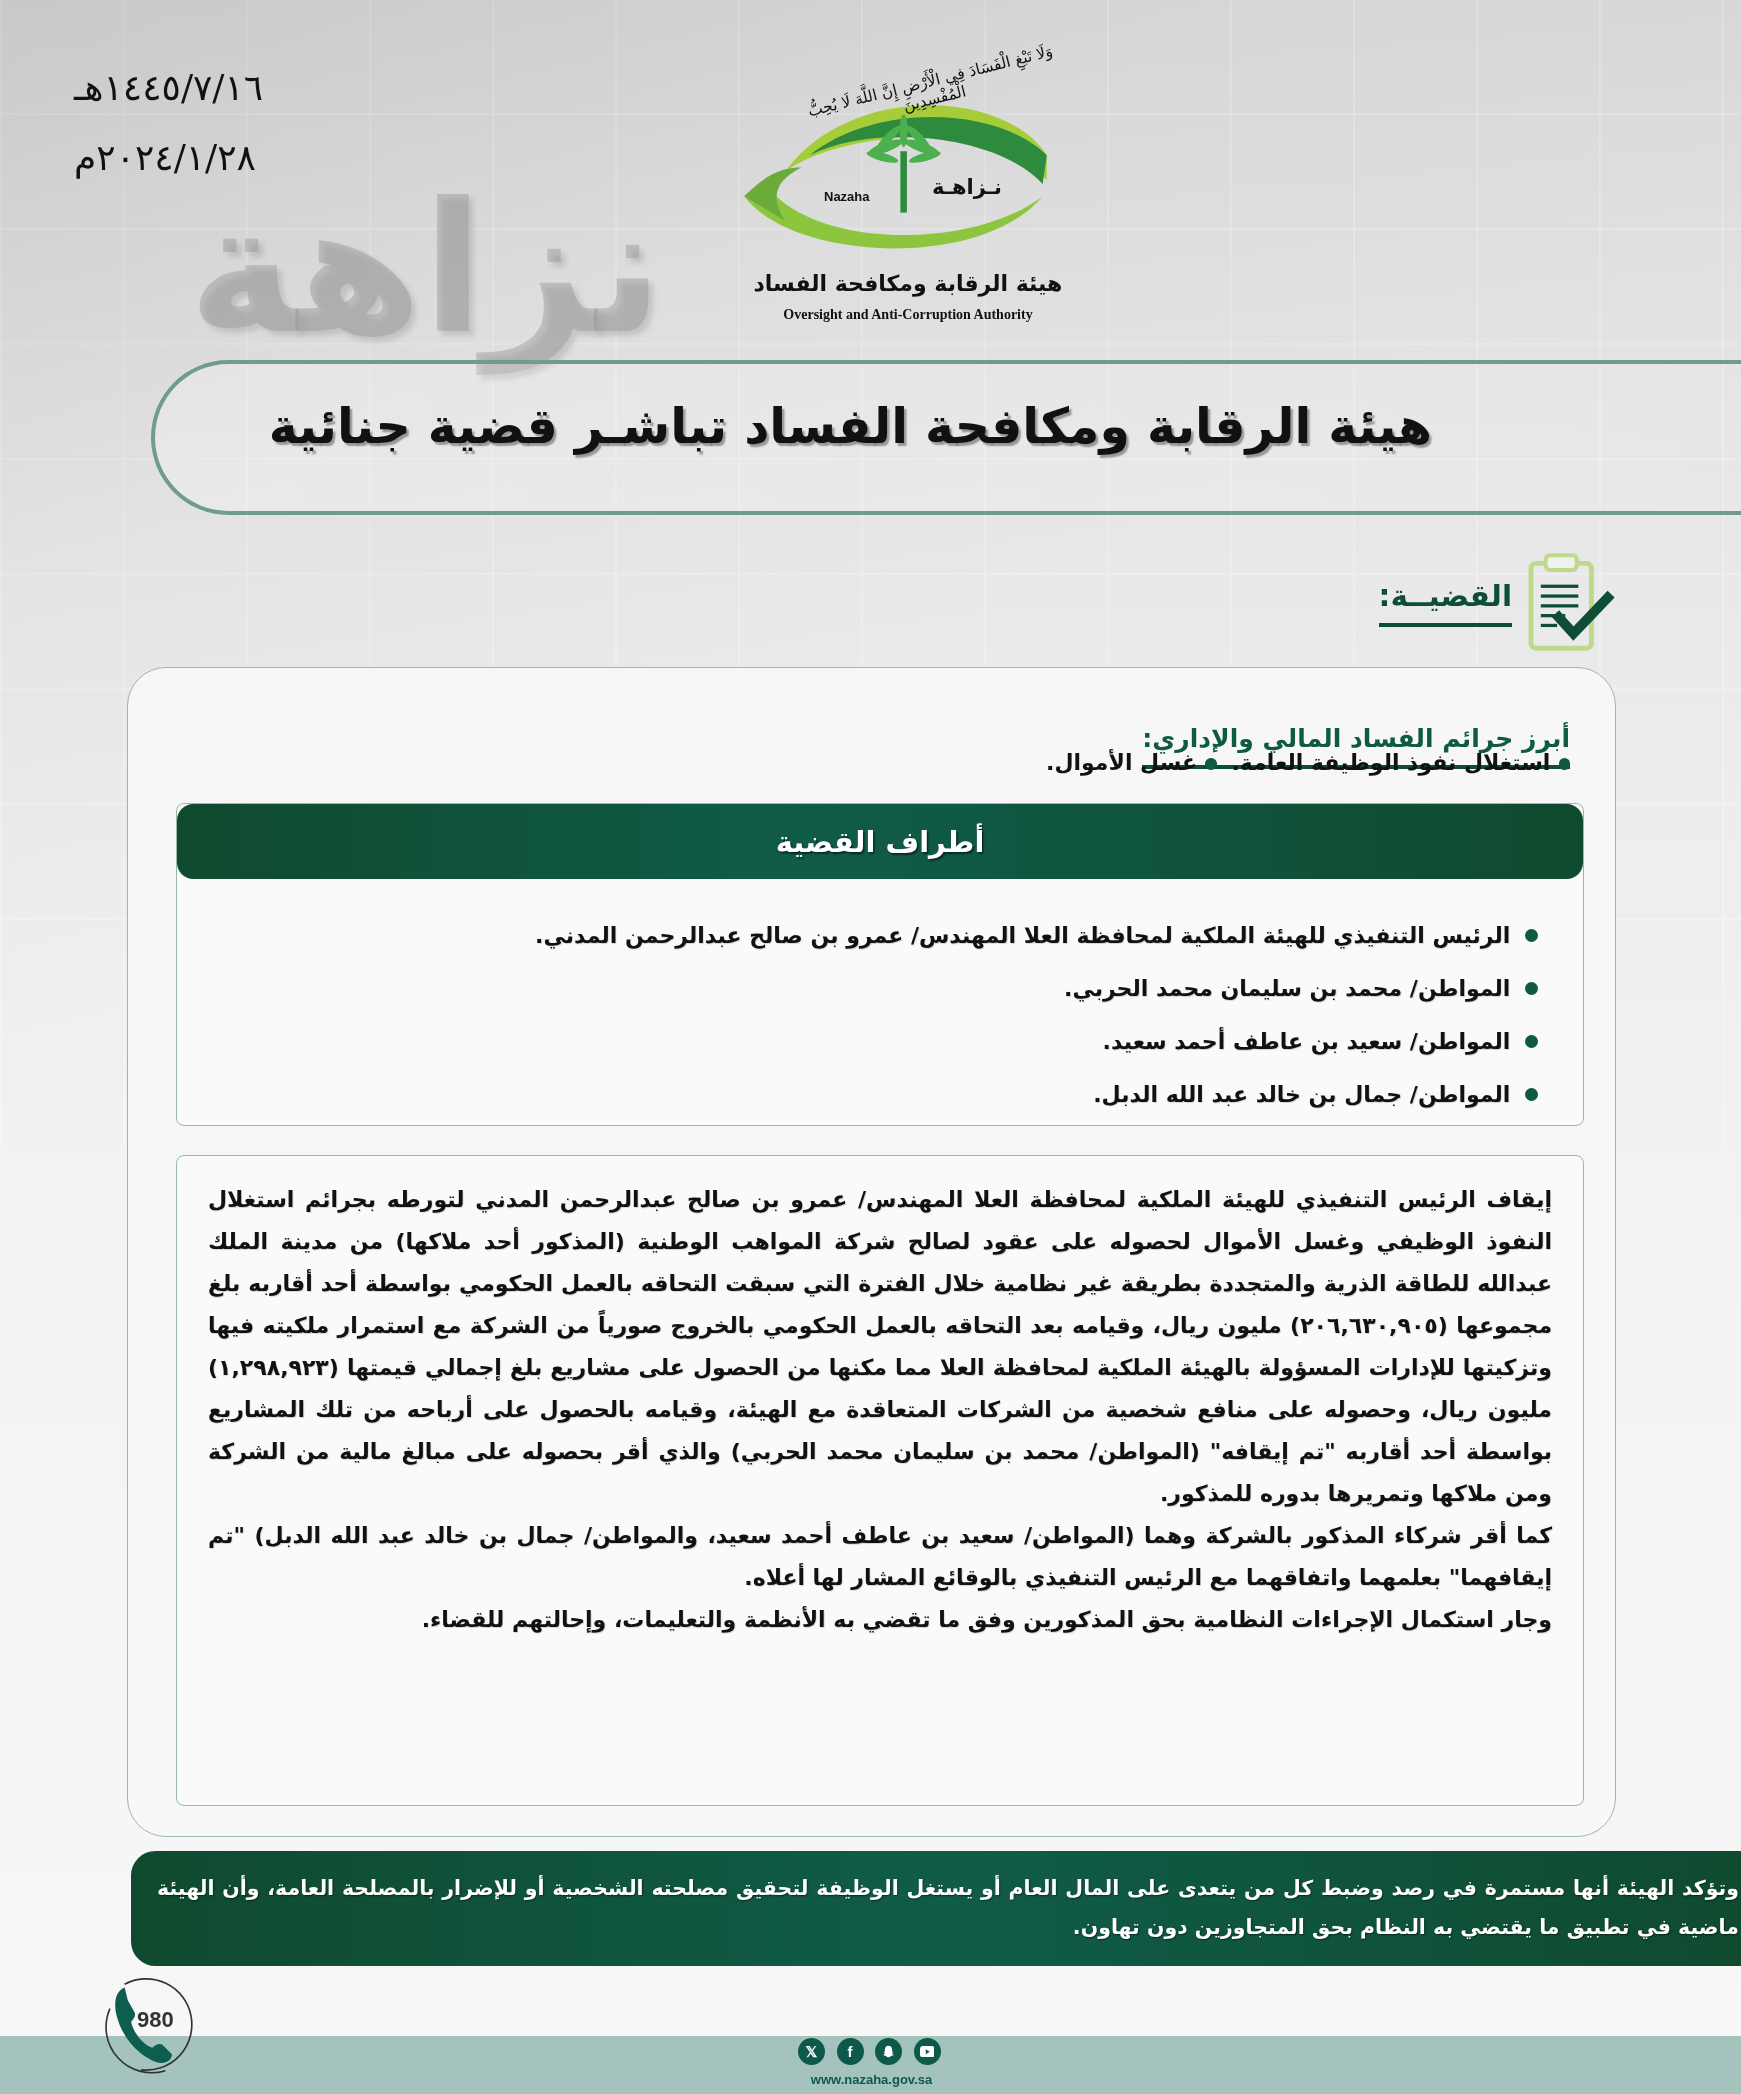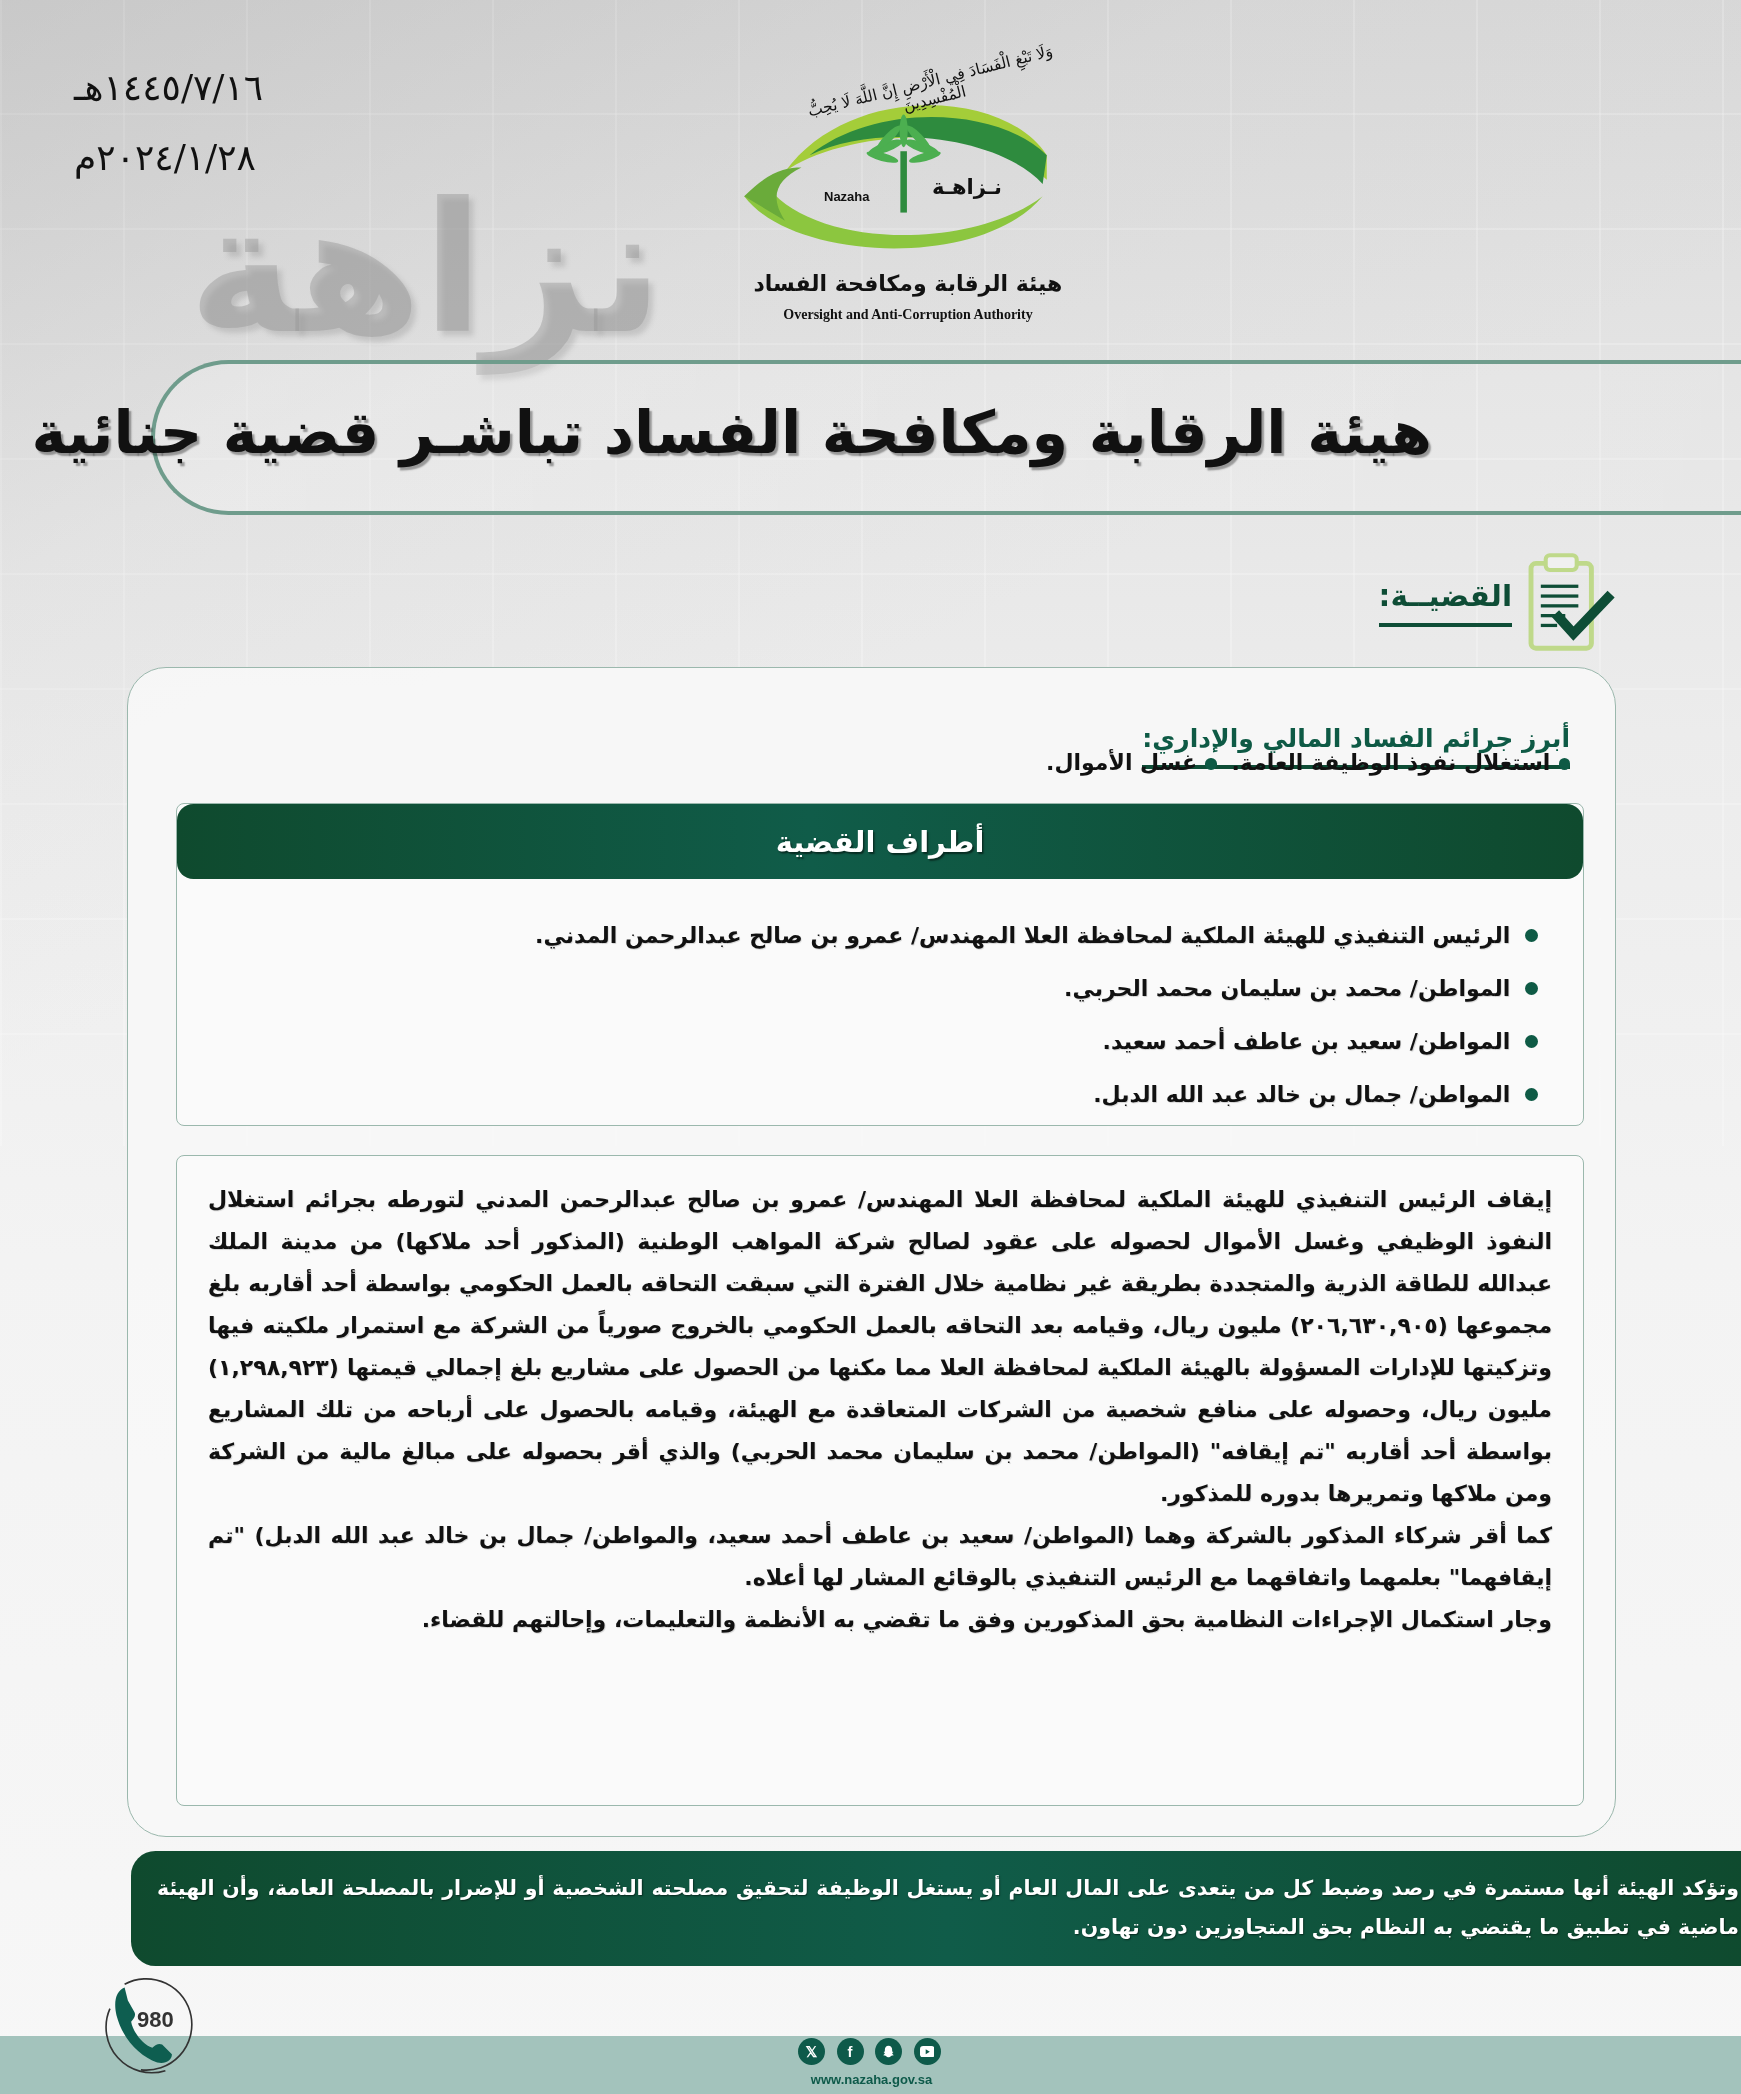--- a/index.html
+++ b/index.html
@@ -69,21 +69,21 @@
 
     
     .title-banner {
       position: absolute; left: 151px; top: 360px; width: 1604px; height: 155px;
       border: 4.9px solid #6f9c8c; border-right: none;
       border-radius: 78px 0 0 78px;
       background: linear-gradient(90deg, rgba(255,255,255,0.25), rgba(255,255,255,0.05));
     }
     .title-banner .title {
       position: absolute; right: 323px; top: 34px;
-      font-family: "DejaVu Sans", sans-serif; font-weight: bold; font-size: 59px; color: #111;
+      font-family: "DejaVu Sans", sans-serif; font-weight: bold; font-size: 49px; color: #111;
       text-shadow: 2.5px 2.5px 1.6px rgba(0,0,0,0.35);
       white-space: nowrap;
     }
 
     
     .case-label {
       position: absolute; right: 229px; top: 579px;
       font-family: "DejaVu Sans", sans-serif; font-weight: bold; font-size: 29.5px; color: #0e4d36;
       padding-bottom: 9.8px; border-bottom: 4.1px solid #0e4d36;
     }

